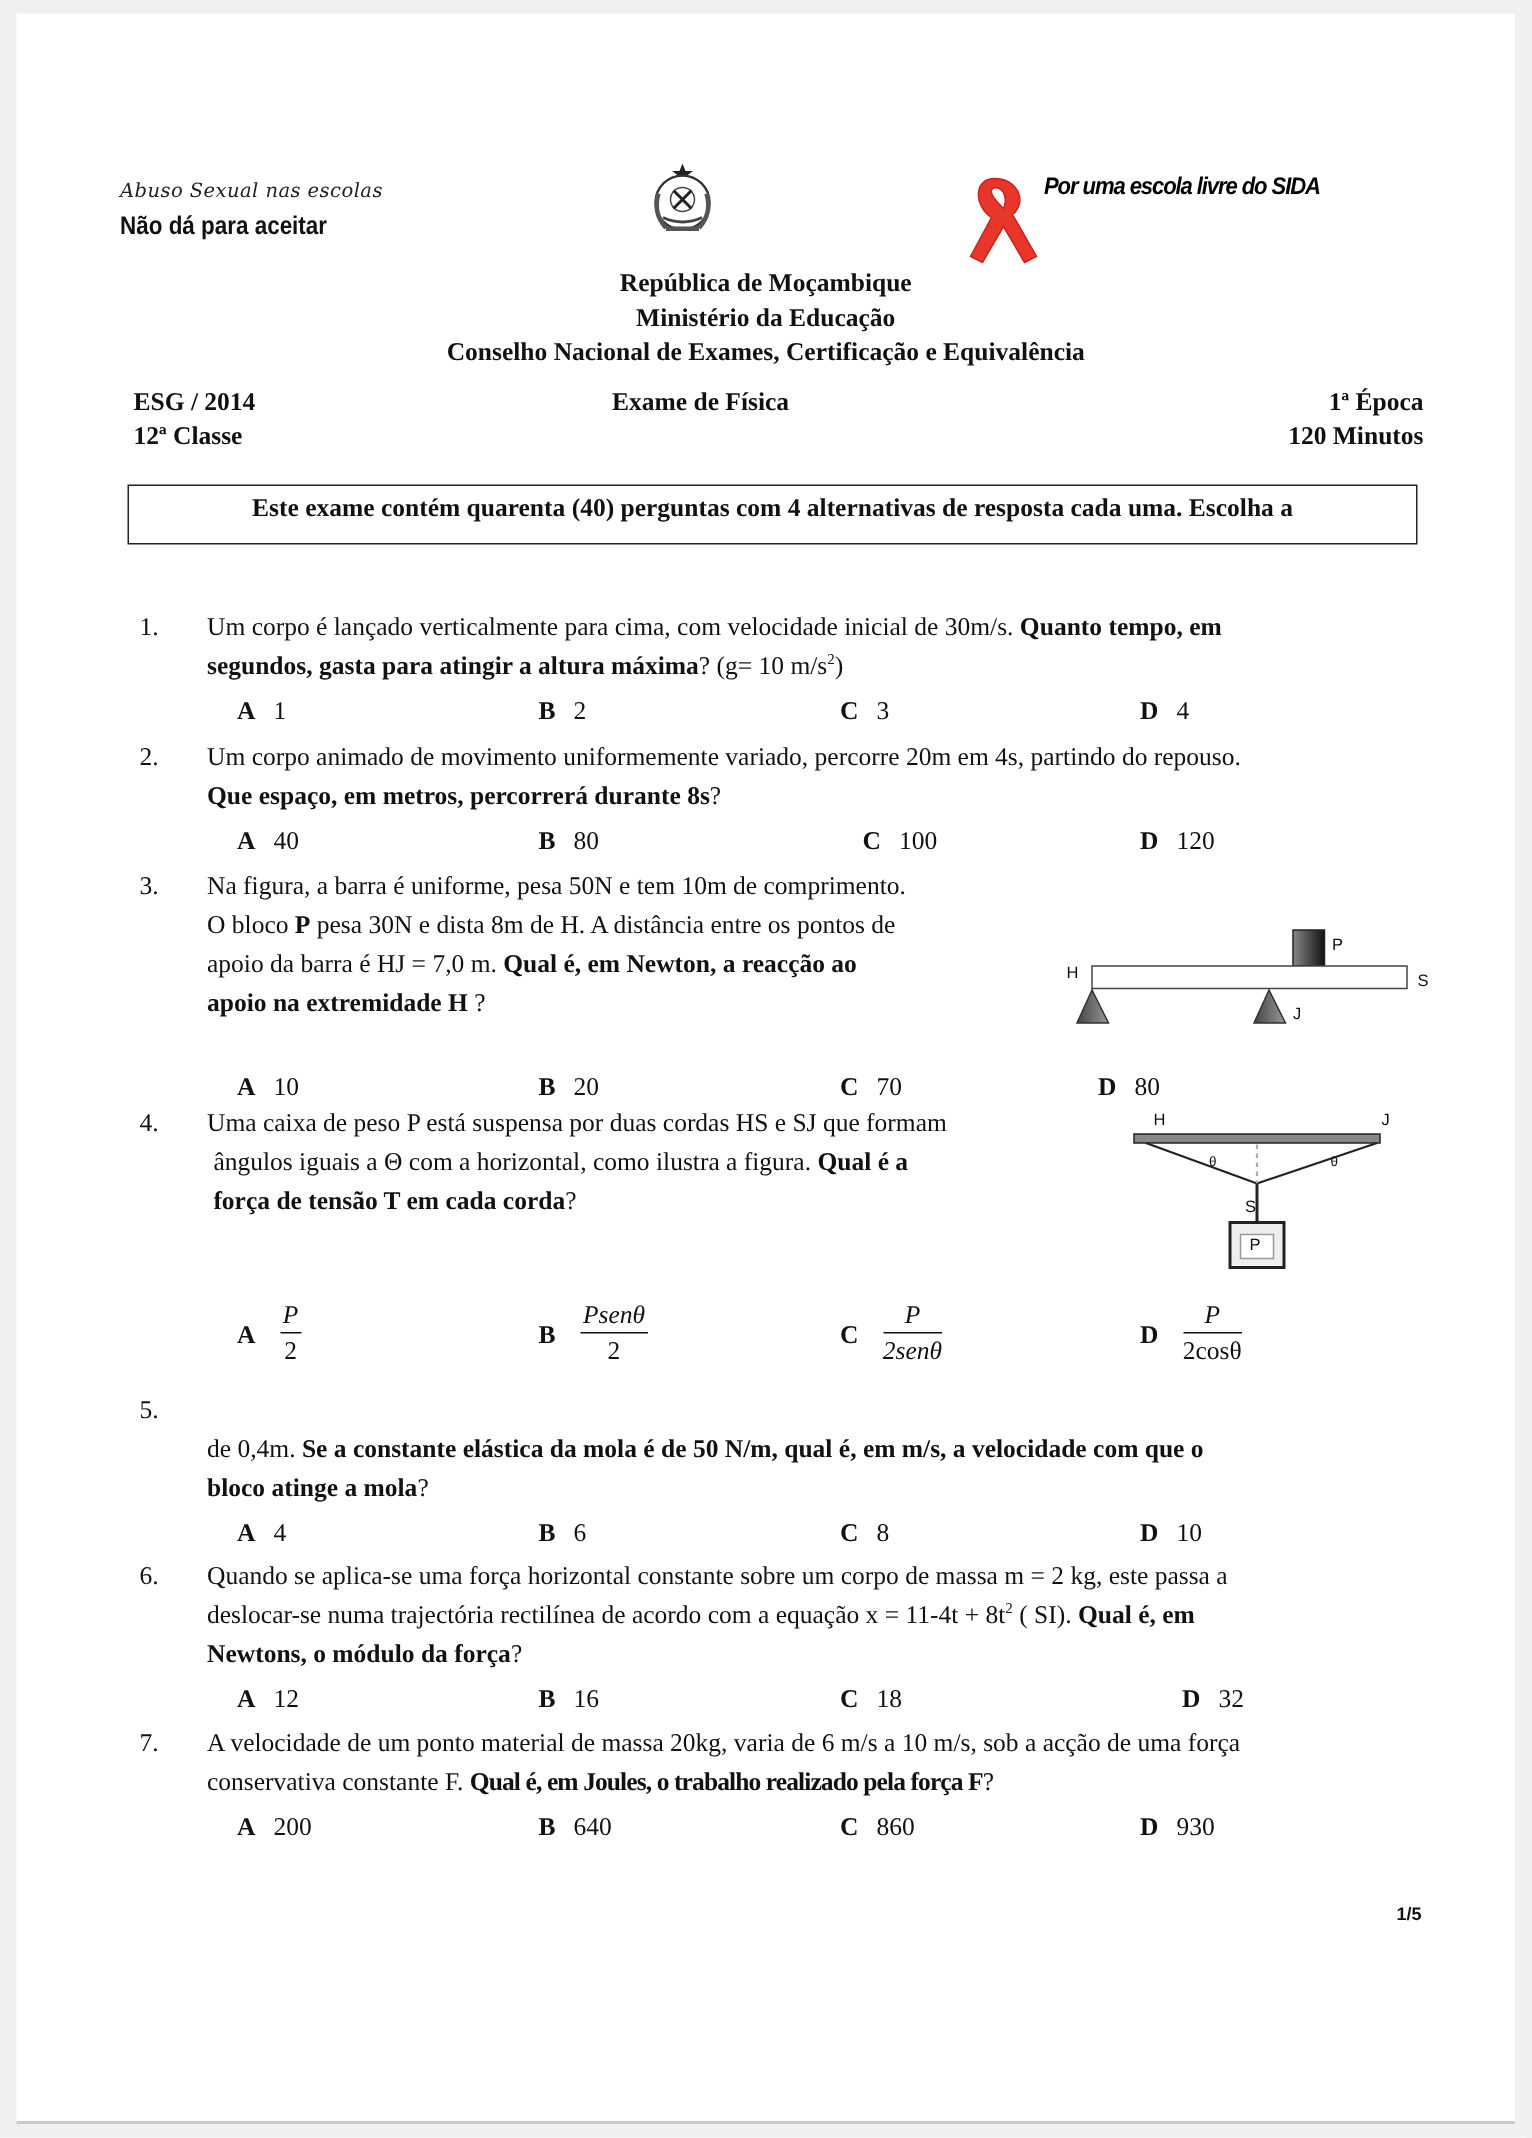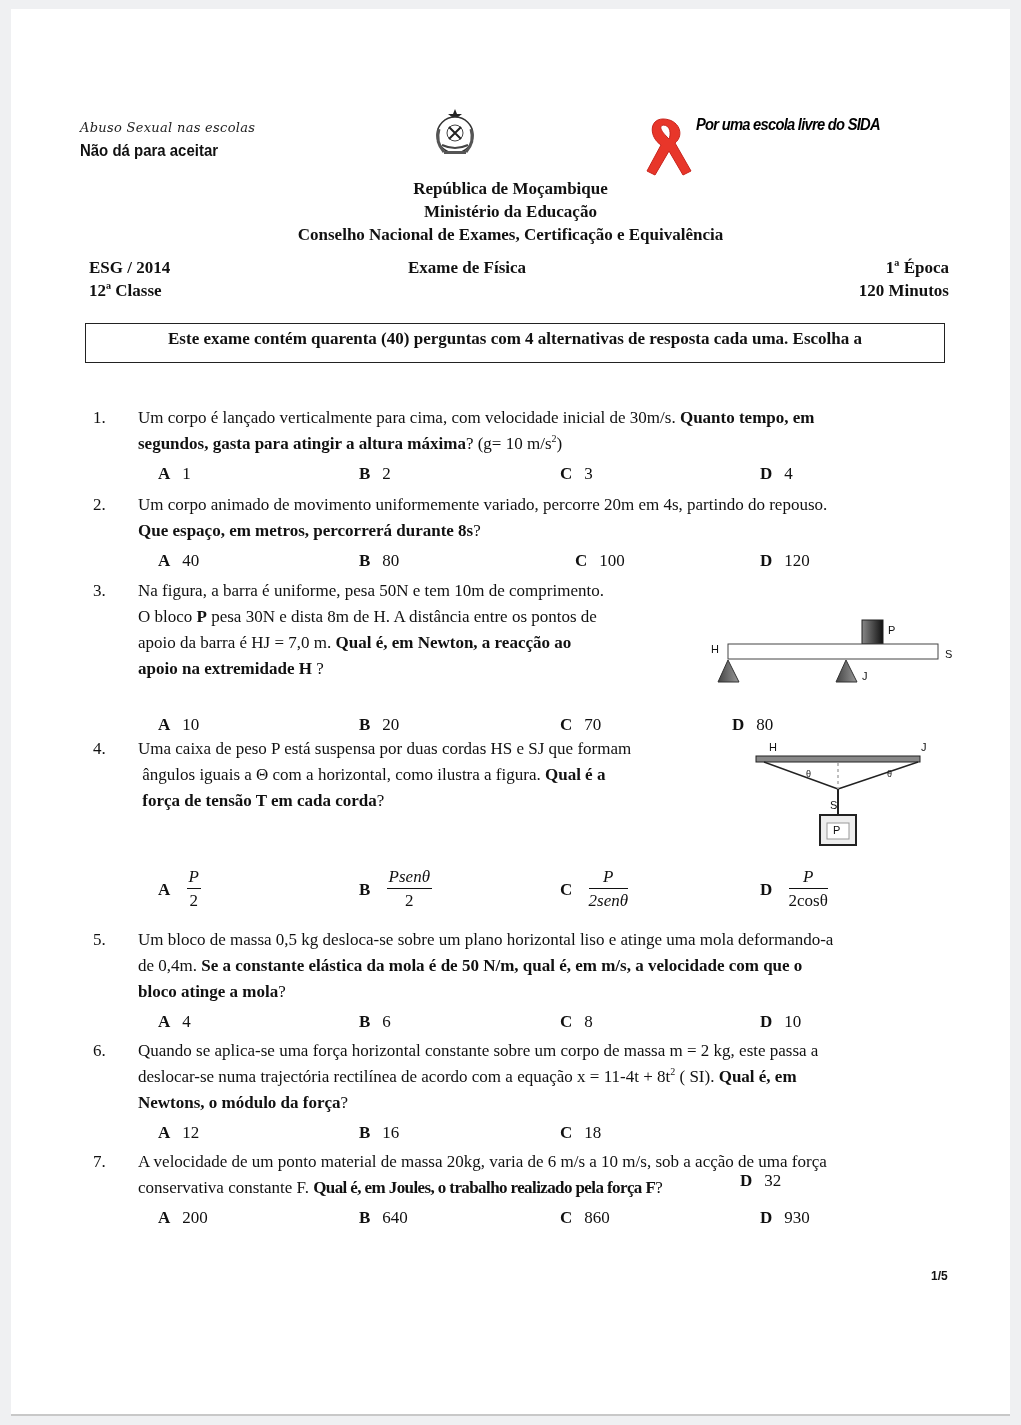--- a/index.html
+++ b/index.html
@@ -195,21 +195,21 @@
     <span class="abs" style="left:170px; top:0; font-family:'Liberation Sans',sans-serif; font-size:11px;">J</span>
     <span class="abs" style="left:55px; top:28px; font-family:'Liberation Sans',sans-serif; font-size:9px;">θ</span>
     <span class="abs" style="left:136px; top:28px; font-family:'Liberation Sans',sans-serif; font-size:9px;">θ</span>
     <span class="abs" style="left:79px; top:58px; font-family:'Liberation Sans',sans-serif; font-size:11px;">S</span>
     <span class="abs" style="left:82px; top:83px; font-family:'Liberation Sans',sans-serif; font-size:11px;">P</span>
   </div>
 
   <div class="abs q" style="top:918px;">
     <span class="num">5.</span>
     <div class="body">
-      <span>Um bloco de massa 0,5 kg desloca-se sobre um plano horizontal liso e atinge uma mola deformando-a</span><br>
+      <br>
       <span>de 0,4m. </span><b>Se a constante elástica da mola é  de 50 N/m, qual é, em m/s, a velocidade com que o</b><br>
       <b>bloco atinge a mola</b><span>?</span>
     </div>
     <div class="opts" style="top:82px;">
       <span class="opt" style="left:10px;"><span class="letter">A</span><span>4</span></span>
       <span class="opt" style="left:211px;"><span class="letter">B</span><span>6</span></span>
       <span class="opt" style="left:412px;"><span class="letter">C</span><span>8</span></span>
       <span class="opt" style="left:612px;"><span class="letter">D</span><span>10</span></span>
     </div>
   </div>
@@ -218,21 +218,21 @@
     <span class="num">6.</span>
     <div class="body">
       <span>Quando se aplica-se uma força horizontal constante sobre um corpo de massa m = 2 kg, este passa a</span><br>
       <span>deslocar-se numa trajectória rectilínea de acordo com a equação x = 11-4t + 8t</span><sup>2</sup><span> ( SI). </span><b>Qual é, em</b><br>
       <b>Newtons, o módulo da força</b><span>?</span>
     </div>
     <div class="opts" style="top:82px;">
       <span class="opt" style="left:10px;"><span class="letter">A</span><span>12</span></span>
       <span class="opt" style="left:211px;"><span class="letter">B</span><span>16</span></span>
       <span class="opt" style="left:412px;"><span class="letter">C</span><span>18</span></span>
-      <span class="opt" style="left:592px;margin-top:48px;"><span class="letter">D</span><span>32</span></span>
+      <span class="opt" style="left:640px;"><span class="letter">D</span><span>32</span></span>
     </div>
   </div>
 
   <div class="abs q" style="top:1140px;">
     <span class="num">7.</span>
     <div class="body">
       <span>A velocidade de um ponto material de massa 20kg, varia de 6 m/s a 10 m/s, sob a acção de uma força</span><br>
       <span>conservativa constante F. </span><b style="letter-spacing:-0.6px;">Qual é, em Joules, o trabalho realizado pela força F</b><span>?</span>
     </div>
     <div class="opts" style="top:56px;">

